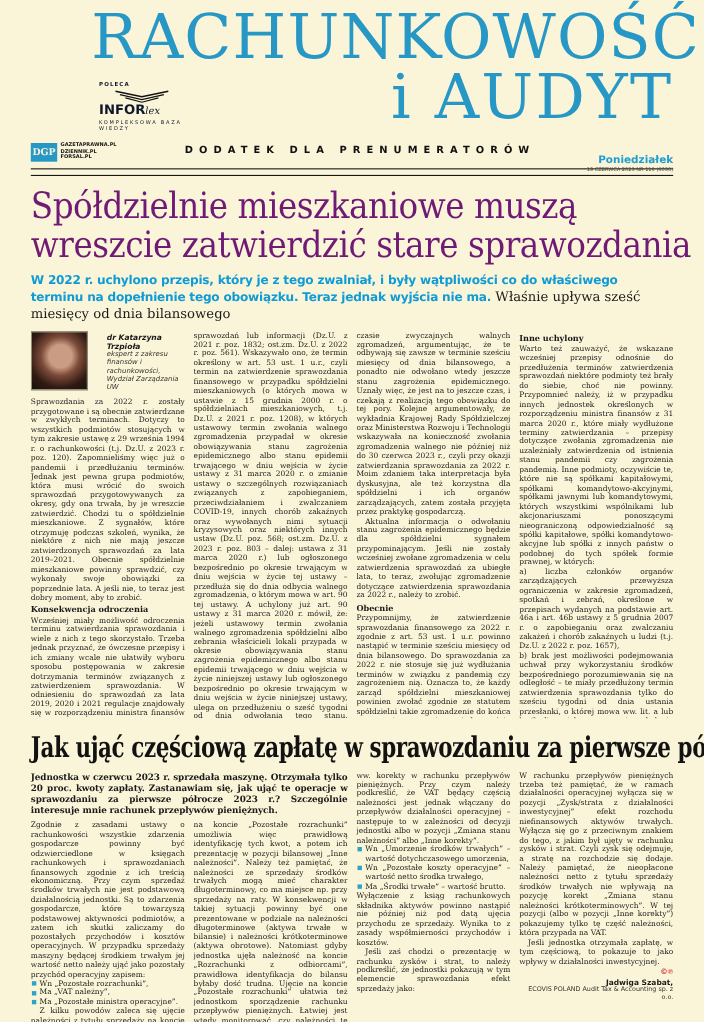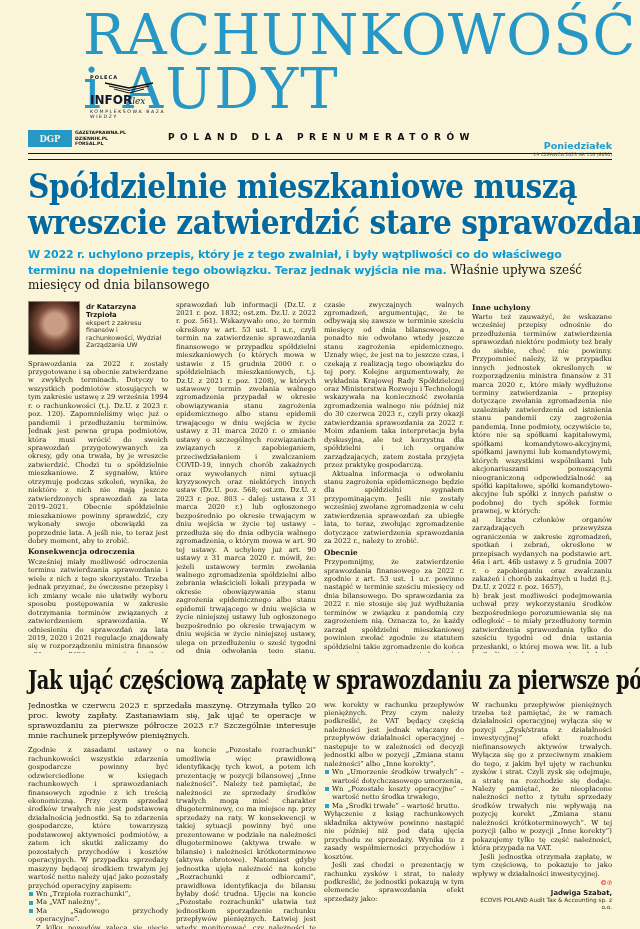--- a/index.html
+++ b/index.html
@@ -1,72 +1,72 @@
 <!DOCTYPE html>
 <html lang="pl"><head>
 <meta charset="utf-8">
 <style>
   html,body{margin:0;padding:0;background:#e8e4cc;}
   .page{position:relative;width:640px;height:929px;box-sizing:border-box;
         padding:4px 28px 0;background:#faf5d9;overflow:hidden;
         font-family:"DejaVu Serif",serif;color:#1a1a1a;}
   
   .masthead{position:relative;height:148px;}
-  .mh-title{position:absolute;left:55px;right:0;top:2px;text-align:left;color:#2798c6;}
+  .mh-title{position:absolute;left:55px;right:0;top:2px;text-align:right;color:#2798c6;}
   .mh-t1{font-size:56px;line-height:58px;letter-spacing:1px;}
   .mh-t2{font-size:56px;line-height:50px;letter-spacing:2px;}
   .mh-sub{position:absolute;left:140px;right:140px;top:128px;text-align:center;
           font-family:"DejaVu Sans",sans-serif;font-weight:bold;font-size:9px;
           letter-spacing:5.5px;color:#101010;white-space:nowrap;}
   .mh-left{position:absolute;left:62px;top:70px;width:78px;text-align:center;color:#0f172a;}
   .poleca{font-family:"DejaVu Sans",sans-serif;font-weight:bold;font-size:5px;letter-spacing:1px;text-align:left;}
   .eagle{margin:1px auto 0;display:block;}
   .inforlx{font-family:"DejaVu Sans",sans-serif;font-weight:bold;font-size:12px;line-height:12px;text-align:left;}
   .inforlx i{font-family:"DejaVu Serif",serif;font-weight:normal;font-size:9px;}
   .infor-tag{font-family:"DejaVu Sans",sans-serif;font-size:4.6px;letter-spacing:1.6px;text-align:left;margin-top:1.5px;line-height:5.8px;}
   .mh-bl{position:absolute;left:0;top:126px;display:flex;gap:3px;align-items:flex-start;}
-  .dgp{width:44px;height:17px;background:#2798c6;color:#f6f2da;font-family:"DejaVu Serif",serif;
+  .dgp{width:24px;height:17px;background:#2798c6;color:#f6f2da;font-family:"DejaVu Serif",serif;
        font-weight:bold;font-size:8.5px;display:flex;align-items:center;justify-content:center;text-align:center;}
   .dgp-sites div{font-family:"DejaVu Sans",sans-serif;font-weight:bold;font-size:4.6px;line-height:5.7px;color:#151515;}
   .mh-r{position:absolute;right:0;top:136px;text-align:right;}
   .weekday{font-family:"DejaVu Sans",sans-serif;font-weight:bold;font-size:9.5px;color:#1f9cd0;}
   .issue{font-family:"DejaVu Sans",sans-serif;font-size:4.6px;color:#46463e;margin-top:1px;}
   .double-rule{height:5px;border-top:1.8px solid #161616;border-bottom:1px solid #161616;margin-top:1px;}
   
-  .a1-head{margin:9px 0 7px;font-weight:bold;color:#0369a1;}
+  .a1-head{margin:9px 0 7px;font-weight:normal;color:#701a75;}
   .hl{display:block;transform:scaleX(0.9);transform-origin:0 50%;white-space:nowrap;
       font-size:33px;line-height:35.5px;letter-spacing:-0.5px;}
   .a1-lead{margin:0 0 7px;font-size:12px;line-height:15.5px;}
   .lead-blue{font-family:"DejaVu Sans",sans-serif;font-weight:bold;font-size:11px;
              letter-spacing:-0.2px;color:#0f9bd5;}
   .lead-black{font-size:12px;color:#1a1a1a;}
   .cols{display:grid;grid-template-columns:repeat(4,1fr);column-gap:8px;}
   .a1-cols{height:352px;overflow:hidden;}
   .col{overflow:hidden;}
   .colbody{font-size:6.8px;line-height:8.45px;text-align:justify;}
   .colbody p{margin:0;}
   .colbody .para{text-indent:8px;}
   .colbody h3{font-size:7.4px;margin:3px 0 1px;font-weight:bold;}
   .bullet{display:flex;margin:0;}
   .sq{width:4px;height:4px;background:#2ba4c7;margin:2.2px 3px 0 1px;flex:none;}
   .endline{text-align:right;color:#d7282f;font-weight:bold;margin:1px 0;}
   
-  .authbox{display:flex;gap:6px;margin-bottom:5px;}
+  .authbox{display:flex;gap:17px;margin-bottom:5px;font-style:italic;}
   .photo{width:50px;height:52px;flex:none;border:1px solid #8a8672;
          background:radial-gradient(circle at 52% 42%,#c99c83 0 26%,#7c4b3a 44%,#301a12 72%,#15100c 100%);}
   .auth-txt{font-family:"DejaVu Sans",sans-serif;padding-top:2px;}
   .auth-name{font-weight:bold;font-size:6.9px;line-height:8px;}
   .auth-role{font-size:6.3px;line-height:7.6px;color:#33322c;}
   
   .a2-head{margin:13px 0 7px;font-weight:bold;color:#121212;}
   .hl2{display:block;transform:scaleX(0.75);transform-origin:0 50%;white-space:nowrap;
        font-size:26px;line-height:28px;letter-spacing:-0.5px;}
   .a2grid{display:grid;grid-template-columns:repeat(4,1fr);column-gap:8px;
           grid-template-rows:auto 1fr;height:249px;overflow:hidden;}
-  .lead2{grid-column:1/3;grid-row:1;margin-bottom:5px;font-weight:normal;
+  .lead2{grid-column:1/3;grid-row:1;margin-bottom:5px;font-weight:bold;
          font-size:8px;line-height:10.2px;letter-spacing:-0.1px;text-align:justify;}
   .a2c1{grid-column:1;grid-row:2;}
   .a2c2{grid-column:2;grid-row:2;}
   .a2c3{grid-column:3;grid-row:1/3;}
   .a2c4{grid-column:4;grid-row:1/3;}
   .a2-author{text-align:right;margin-top:2px;font-family:"DejaVu Sans",sans-serif;}
   .a2-author-name{font-weight:bold;font-size:6.8px;line-height:8px;}
   .a2-author-co{font-size:5.8px;line-height:7px;color:#33322c;}
 </style>
 </head>
@@ -82,21 +82,21 @@
     <div class="mh-left">
       <div class="poleca">POLECA</div>
       <svg class="eagle" width="52" height="13" viewBox="0 0 52 13">
         <path d="M2 2 L26 7 L50 2" fill="none" stroke="#111" stroke-width="1.4"></path>
         <path d="M6 5 L26 9.5 L46 5" fill="none" stroke="#111" stroke-width="1.2"></path>
         <path d="M11 8 L26 12 L41 8" fill="none" stroke="#111" stroke-width="1"></path>
       </svg>
       <div class="inforlx"><span>INFOR</span><i>lex</i></div>
       <div class="infor-tag">KOMPLEKSOWA BAZA WIEDZY</div>
     </div>
-    <div class="mh-sub">POLAND DLA PRENUMERATORÓW</div>
+    <div class="mh-sub">DODATEK DLA PRENUMERATORÓW</div>
     <div class="mh-bl">
       <div class="dgp">DGP</div>
       <div class="dgp-sites">
         <div>GAZETAPRAWNA.PL</div>
         <div>DZIENNIK.PL</div>
         <div>FORSAL.PL</div>
       </div>
     </div>
     <div class="mh-r">
       <div class="weekday">Poniedziałek</div>
@@ -156,29 +156,29 @@
     <h2 class="a2-head">
       <span class="hl2">Jak ująć częściową zapłatę w sprawozdaniu za pierwsze półrocze</span>
     </h2>
     <div class="a2grid">
       <div class="lead2">Jednostka w czerwcu 2023 r. sprzedała maszynę. Otrzymała tylko 20 proc. kwoty zapłaty. Zastanawiam się, jak ująć te operacje w sprawozdaniu za pierwsze półrocze 2023 r.? Szczególnie interesuje mnie rachunek przepływów pieniężnych.</div>
       <div class="col a2c1">
         <div class="colbody">
             <p class="noindent">Zgodnie z zasadami ustawy o rachunkowości wszystkie zdarzenia gospodarcze powinny być odzwierciedlone w księgach rachunkowych i sprawozdaniach finansowych zgodnie z ich treścią ekonomiczną. Przy czym sprzedaż środków trwałych nie jest podstawową działalnością jednostki. Są to zdarzenia gospodarcze, które towarzyszą podstawowej aktywności podmiotów, a zatem ich skutki zaliczamy do pozostałych przychodów i kosztów operacyjnych. W przypadku sprzedaży maszyny będącej środkiem trwałym jej wartość netto należy ująć jako pozostały przychód operacyjny zapisem:</p>
             <div class="bullet">
               <span class="sq"></span>
-              <span>Wn „Trzpioła rozrachunki”,</span>
+              <span>Wn „Pozostałe rozrachunki”,</span>
             </div>
             <div class="bullet">
               <span class="sq"></span>
               <span>Ma „VAT należny”,</span>
             </div>
             <div class="bullet">
               <span class="sq"></span>
-              <span>Ma „Sądowego przychody operacyjne”.</span>
+              <span>Ma „Pozostałe ministra operacyjne”.</span>
             </div>
             <p class="para">Z kilku powodów zaleca się ujęcie należności z tytułu sprzedaży na koncie „Pozostałe rozrachunki”. Po pierwsze, nie jest to należność wynikająca z podstawowej działalności jednostki, tylko właśnie zdarzenie uzupełniające, nie powinna zatem być prezentowana jako należności z tytułu dostaw i usług. Ujęcie</p>
           </div>
       </div>
       <div class="col a2c2">
         <div class="colbody">
             <p class="noindent">na koncie „Pozostałe rozrachunki” umożliwia więc prawidłową identyfikację tych kwot, a potem ich prezentację w pozycji bilansowej „Inne należności”. Należy też pamiętać, że należności ze sprzedaży środków trwałych mogą mieć charakter długoterminowy, co ma miejsce np. przy sprzedaży na raty. W konsekwencji w takiej sytuacji powinny być one prezentowane w podziale na należności długoterminowe (aktywa trwałe w bilansie) i należności krótkoterminowe (aktywa obrotowe). Natomiast gdyby jednostka ujęła należność na koncie „Rozrachunki z odbiorcami”, prawidłowa identyfikacja do bilansu byłaby dość trudna. Ujęcie na koncie „Pozostałe rozrachunki” ułatwia też jednostkom sporządzenie rachunku przepływów pieniężnych. Łatwiej jest wtedy monitorować, czy należności te zostały spłacone i pokazać wpływy z tego tytułu w ramach przepływów z działalności inwestycyjnej. Nie są one częścią pozycji „Zmiana stanu należności”. Dzięki ujęciu na koncie „Pozostałe rozrachunki” prościej też ustalić wartość bilansową</p>
           </div>
       </div>
       <div class="col a2c3">

